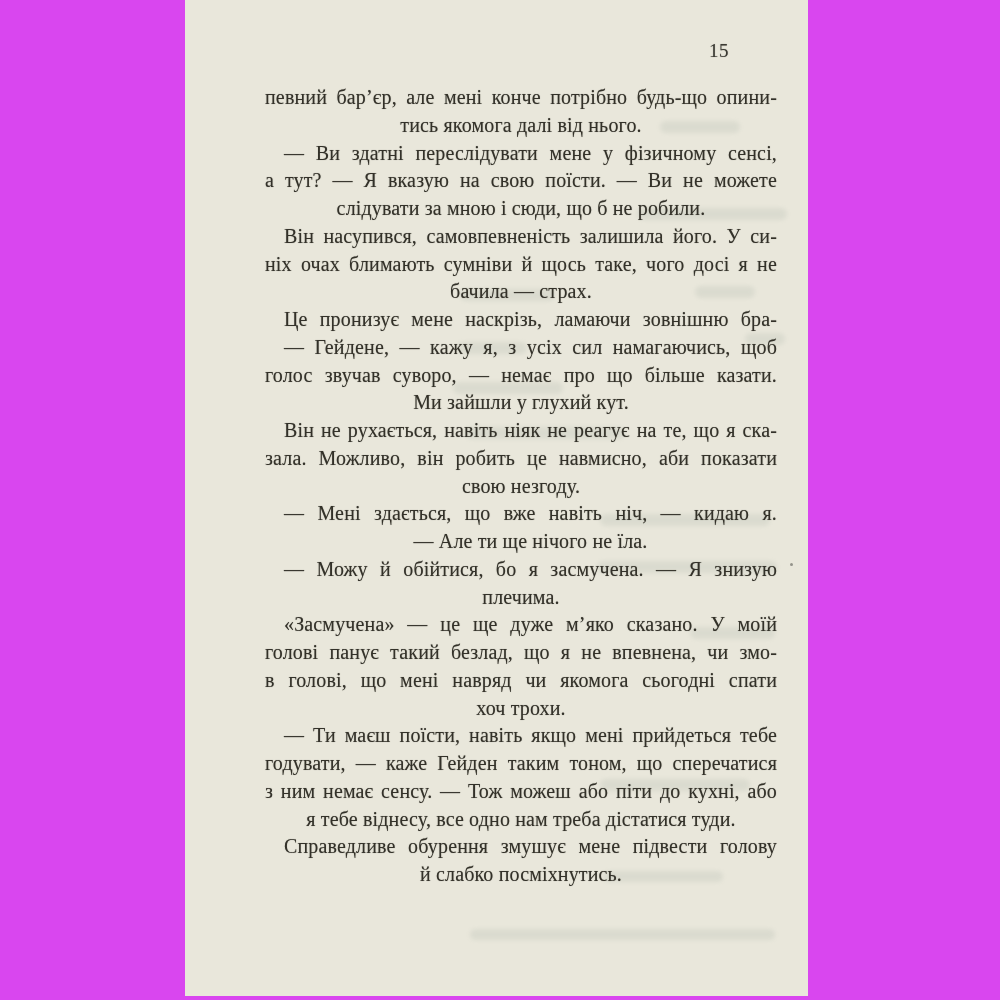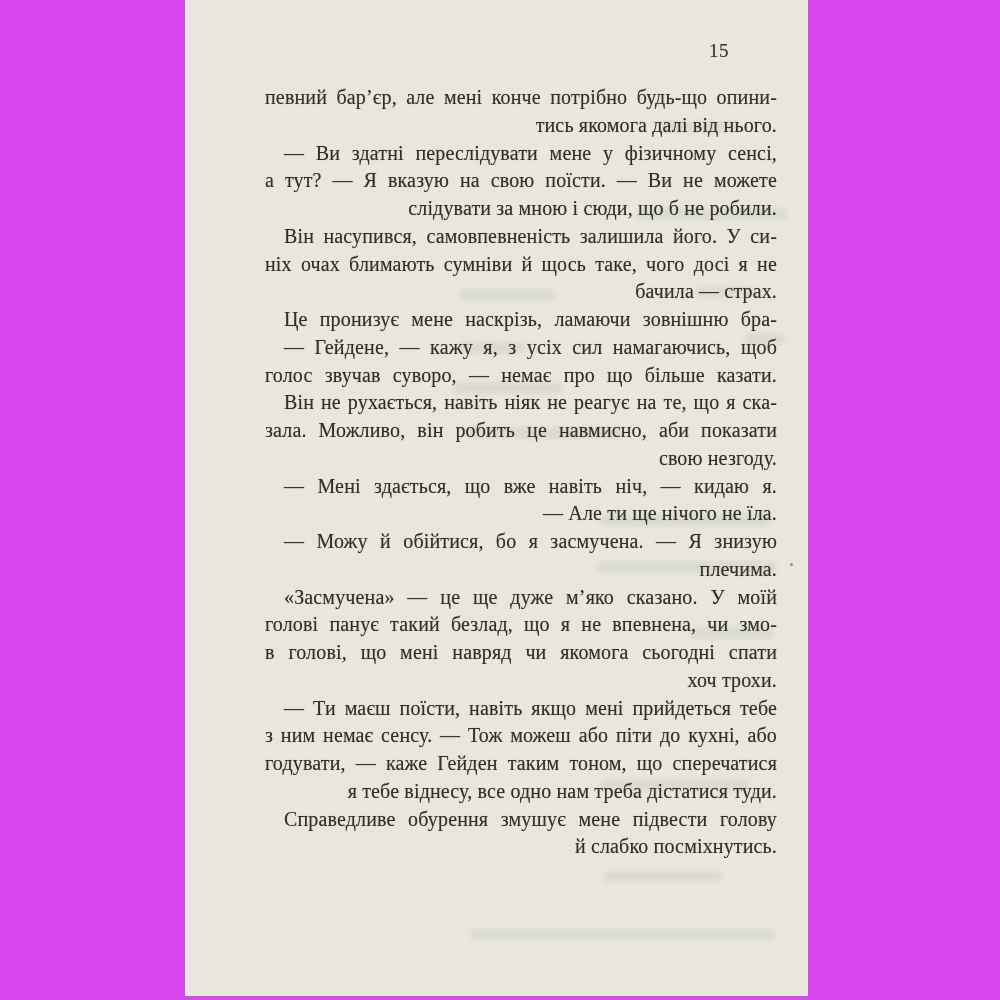--- a/index.html
+++ b/index.html
@@ -47,21 +47,21 @@
     width: 512px;
     font-size: 20px;
     line-height: 27.75px;
     color: #333129;
     letter-spacing: 0.15px;
     text-shadow: 0 0 1px rgba(51,49,41,0.42);
     margin-left: 40px;
   }
   .line {
     white-space: nowrap;      
-    text-align: right;
+    text-align: center;
   }
   .line.fill {
     white-space: normal;
     text-align: justify;
     text-align-last: justify; 
   }
   .line.indent { padding-left: 19px; }
   
   .ghost {
     position: absolute;
@@ -109,33 +109,34 @@
         <div class="line">тись якомога далі від нього.</div>
         <div class="line indent fill">— Ви здатні переслідувати мене у фізичному сенсі,</div>
         <div class="line fill">а тут? — Я вказую на свою поїсти. — Ви не можете</div>
         <div class="line">слідувати за мною і сюди, що б не робили.</div>
         <div class="line indent fill">Він насупився, самовпевненість залишила його. У си-</div>
         <div class="line fill">ніх очах блимають сумніви й щось таке, чого досі я не</div>
         <div class="line">бачила — страх.</div>
         <div class="line indent fill">Це пронизує мене наскрізь, ламаючи зовнішню бра-</div>
         <div class="line indent fill">— Гейдене, — кажу я, з усіх сил намагаючись, щоб</div>
         <div class="line fill">голос звучав суворо, — немає про що більше казати.</div>
+        <div class="line">Ми зайшли у глухий кут.</div>
         <div class="line indent fill">Він не рухається, навіть ніяк не реагує на те, що я ска-</div>
         <div class="line fill">зала. Можливо, він робить це навмисно, аби показати</div>
         <div class="line">свою незгоду.</div>
         <div class="line indent fill">— Мені здається, що вже навіть ніч, — кидаю я.</div>
         <div class="line indent">— Але ти ще нічого не їла.</div>
         <div class="line indent fill">— Можу й обійтися, бо я засмучена. — Я знизую</div>
         <div class="line">плечима.</div>
         <div class="line indent fill">«Засмучена» — це ще дуже м’яко сказано. У моїй</div>
         <div class="line fill">голові панує такий безлад, що я не впевнена, чи змо-</div>
         <div class="line fill">в голові, що мені навряд чи якомога сьогодні спати</div>
         <div class="line">хоч трохи.</div>
         <div class="line indent fill">— Ти маєш поїсти, навіть якщо мені прийдеться тебе</div>
+        <div class="line fill">годувати, — каже Гейден таким тоном, що сперечатися</div>
         <div class="line fill">з ним немає сенсу. — Тож можеш або піти до кухні, або</div>
-        <div class="line fill">годувати, — каже Гейден таким тоном, що сперечатися</div>
         <div class="line">я тебе віднесу, все одно нам треба дістатися туди.</div>
         <div class="line indent fill">Справедливе обурення змушує мене підвести голову</div>
         <div class="line">й слабко посміхнутись.</div>
       </div>
 
   </div>
 </div>
 
 </body></html>

